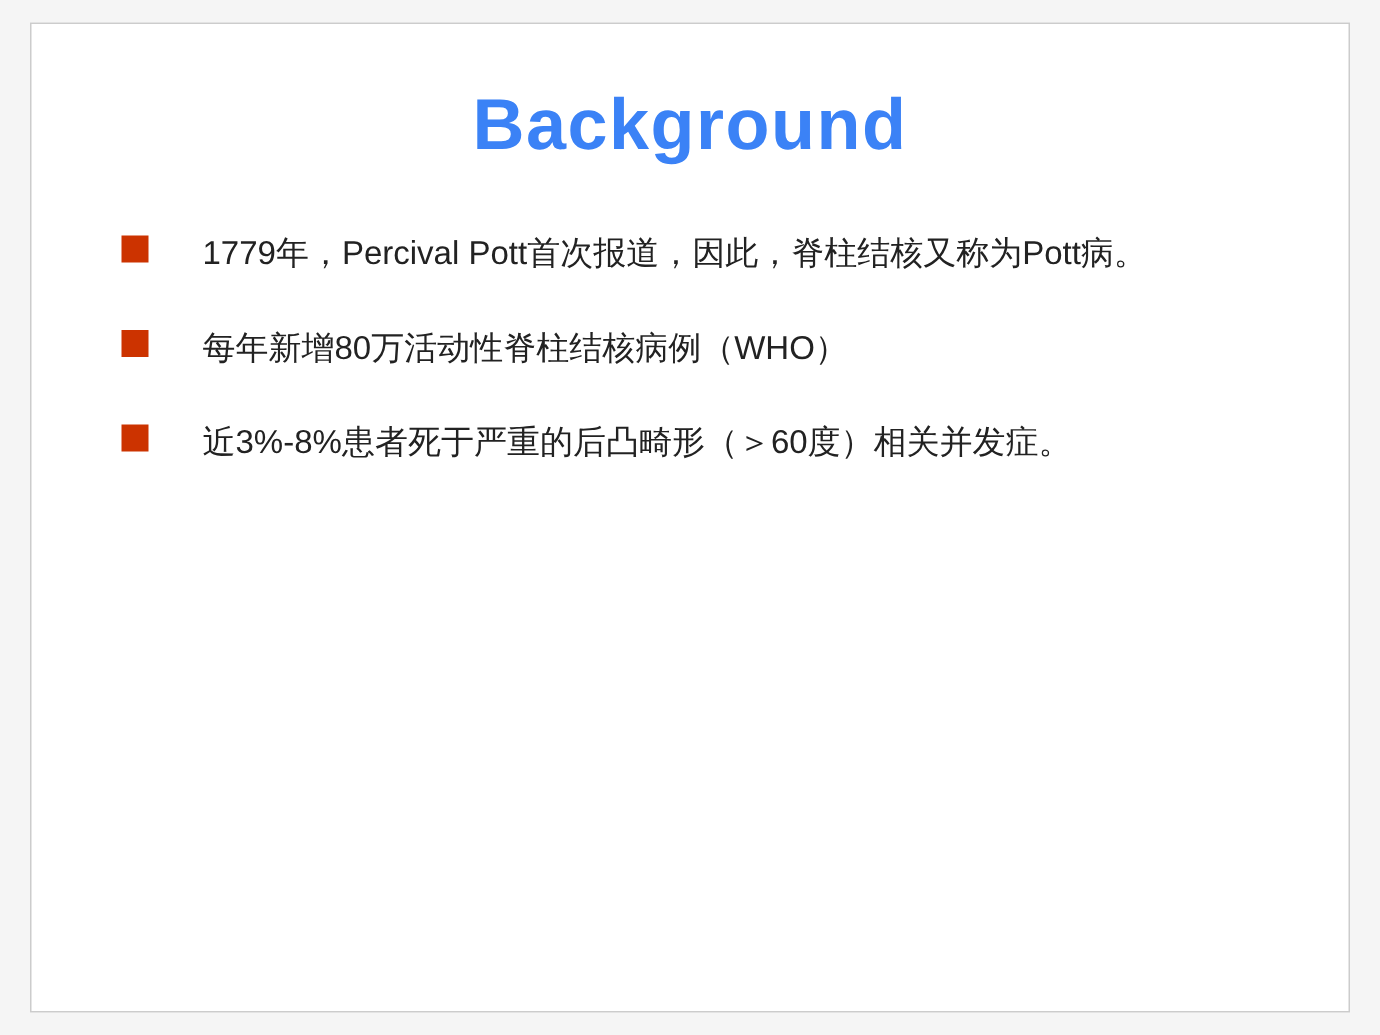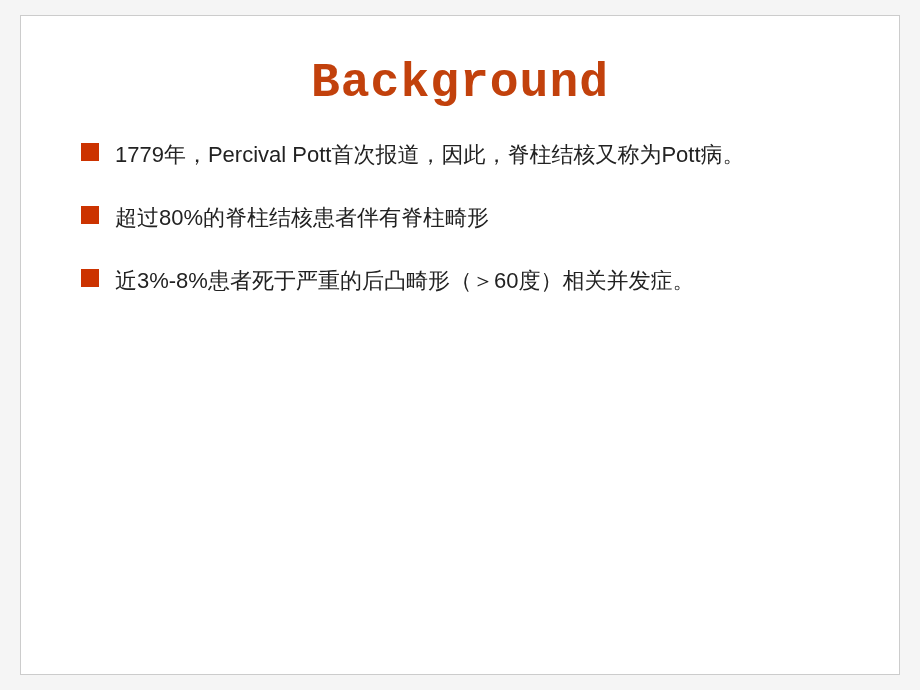--- a/index.html
+++ b/index.html
@@ -26,23 +26,23 @@
       position: relative;
       padding: 40px 60px 40px 60px;
       display: flex;
       flex-direction: column;
     }
 
     .slide-title {
       text-align: center;
       font-size: 48px;
       font-weight: bold;
-      color: #c2410c;
-      font-family: Liberation Mono, monospace;
-      margin-bottom: 27px;
+      color: #3b82f6;
+      font-family: Liberation Sans, sans-serif;
+      margin-bottom: 40px;
       letter-spacing: 1px;
     }
 
     .bullet-list {
       list-style: none;
       display: flex;
       flex-direction: column;
       gap: 28px;
     }
 
@@ -59,35 +59,36 @@
     .bullet-marker {
       flex-shrink: 0;
       width: 18px;
       height: 18px;
       background-color: #cc3300;
       margin-top: 6px;
     }
 
     .bullet-text {
       flex: 1;
+      margin-left: 20px;
     }
   </style>
 </head>
 <body>
 
 <div class="slide">
   <h1 class="slide-title">Background</h1>
 
   <ul class="bullet-list">
     <li class="bullet-item">
       <span class="bullet-marker"></span>
       <span class="bullet-text">1779年，Percival Pott首次报道，因此，脊柱结核又称为Pott病。</span>
     </li>
     <li class="bullet-item">
       <span class="bullet-marker"></span>
-      <span class="bullet-text">超过80%的脊柱结核患者伴有脊柱畸形</span>
+      <span class="bullet-text">每年新增80万活动性脊柱结核病例（WHO）</span>
     </li>
     <li class="bullet-item">
       <span class="bullet-marker"></span>
       <span class="bullet-text">近3%-8%患者死于严重的后凸畸形（＞60度）相关并发症。</span>
     </li>
   </ul>
 </div>
 
 </body></html>

